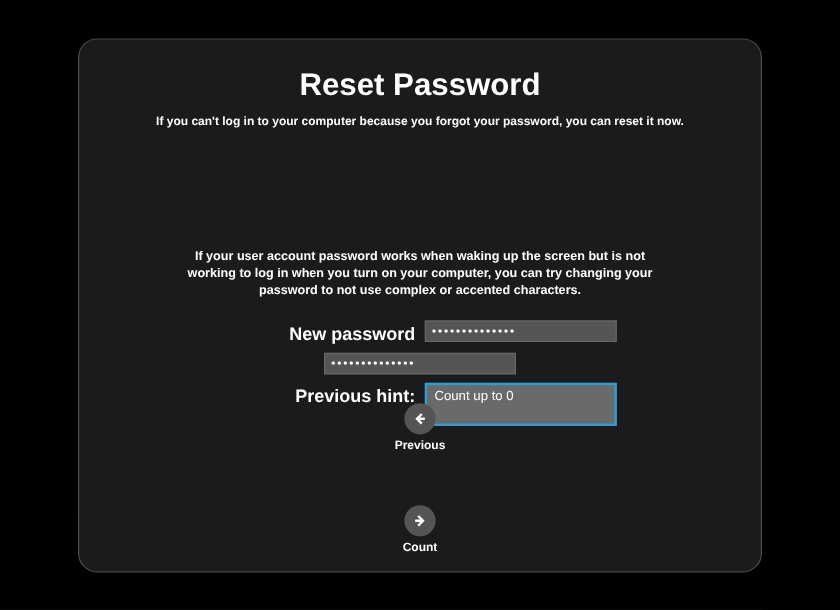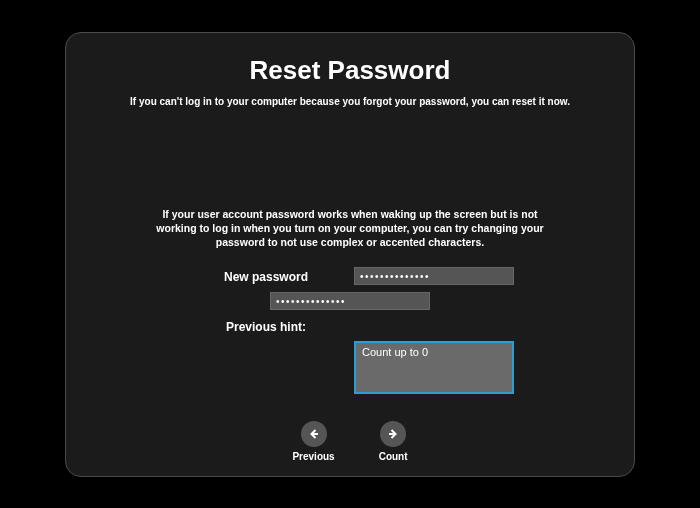--- a/index.html
+++ b/index.html
@@ -48,57 +48,57 @@
       gap: 7px;
       align-items: center;
     }
     .row {
       display: flex;
       align-items: flex-start;
       gap: 8px;
     }
     .label {
       width: 160px;
-      text-align: center;
-      font-size: 12px;
+      text-align: right;
+      font-size: 15px;
       font-weight: 600;
       padding-top: 3px;
     }
     .pw-input {
       width: 160px;
       height: 18px;
       background: #555;
       border: 1px solid #666;
       color: #fff;
       font-size: 10px;
       letter-spacing: 1.5px;
       padding: 0 5px;
       line-height: 18px;
       overflow: hidden;
     }
     .hint-input {
       width: 160px;
-      height: 53px;
+      height: 36px;
       background: #6a6a6a;
       border: 2px solid #2a9fd6;
       color: #fff;
       font-size: 11px;
       padding: 3px 6px;
       resize: none;
       font-family: inherit;
-      margin-top: 24px;
     }
     .buttons {
       position: absolute;
       bottom: 14px;
       left: 0;
       right: 0;
       display: flex;
       justify-content: center;
       gap: 44px;
+      flex-direction: column;
     }
     .btn {
       display: flex;
       flex-direction: column;
       align-items: center;
       gap: 4px;
       cursor: pointer;
     }
     .btn-circle {
       width: 26px;

